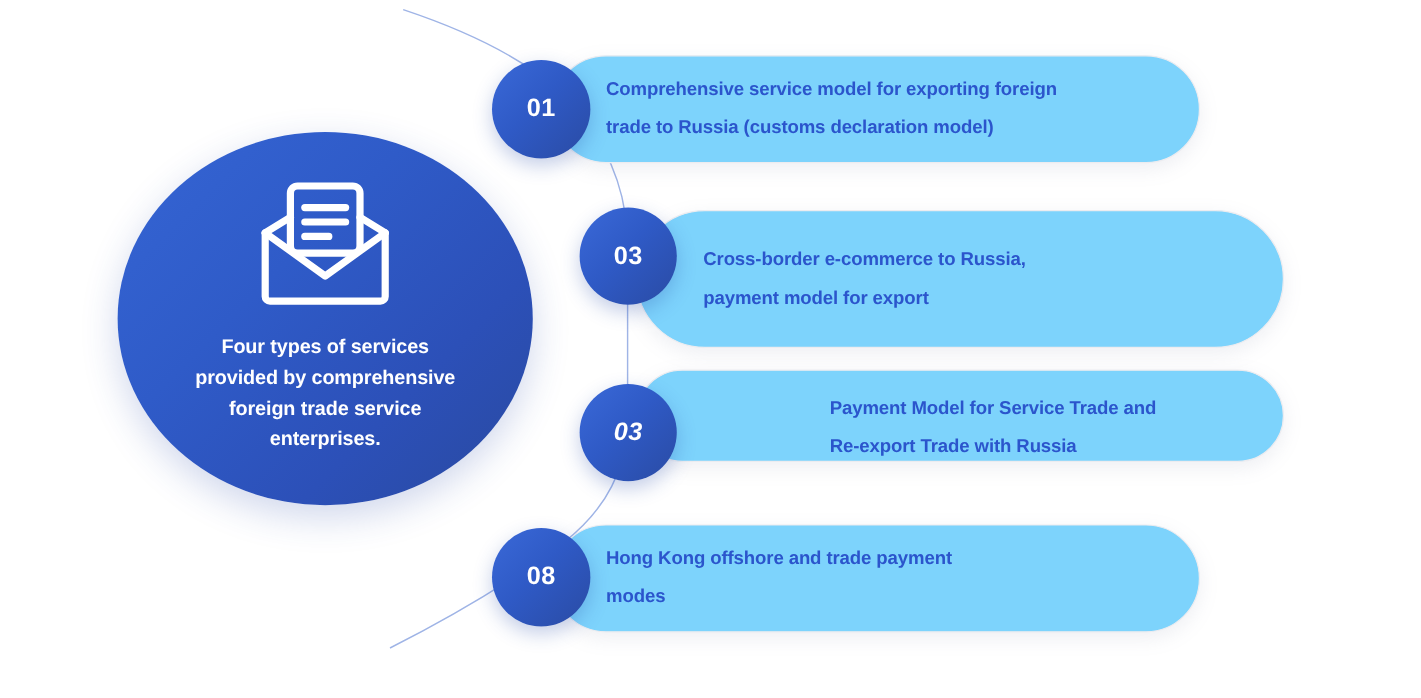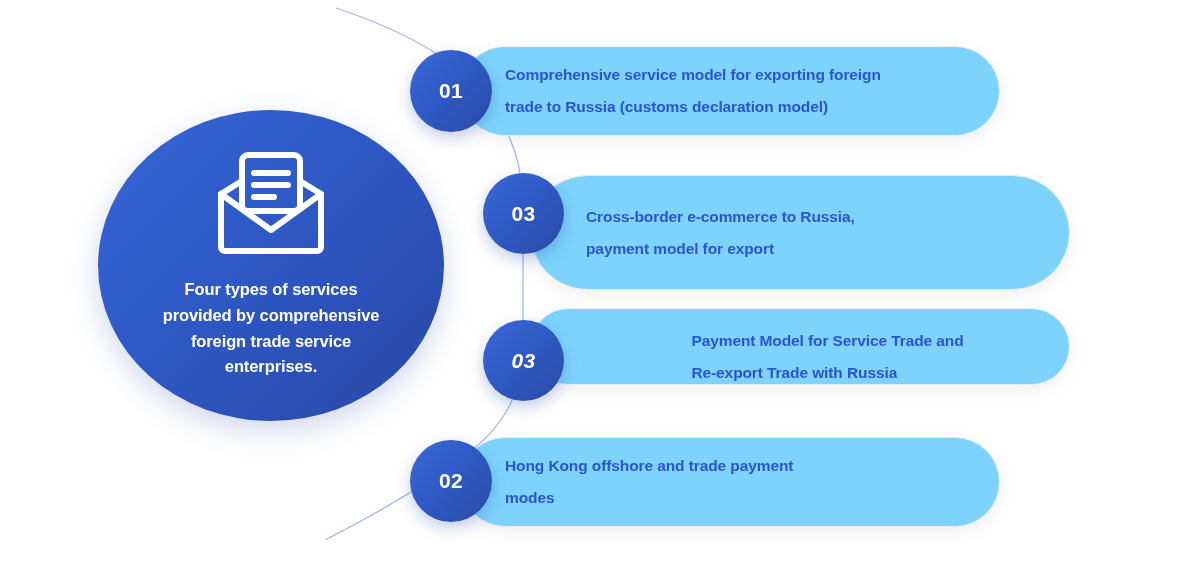--- a/index.html
+++ b/index.html
@@ -158,16 +158,16 @@
 Re-export Trade with Russia</div>
     </div>
     <div class="step-badge">03</div>
   </div>
 
   <div class="step" id="step-4">
     <div class="step-card">
       <div class="step-text">Hong Kong offshore and trade payment
 modes</div>
     </div>
-    <div class="step-badge">02</div>
+    <div class="step-badge">08</div>
   </div>
 
 </div>
 
 </body></html>

